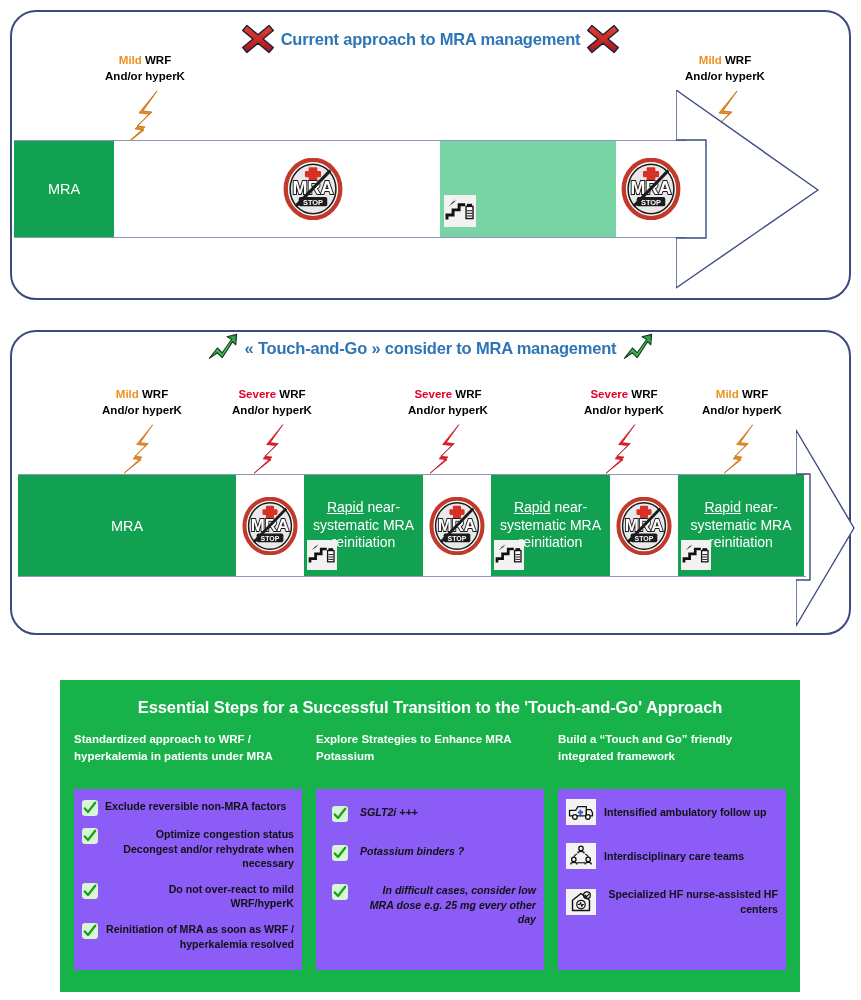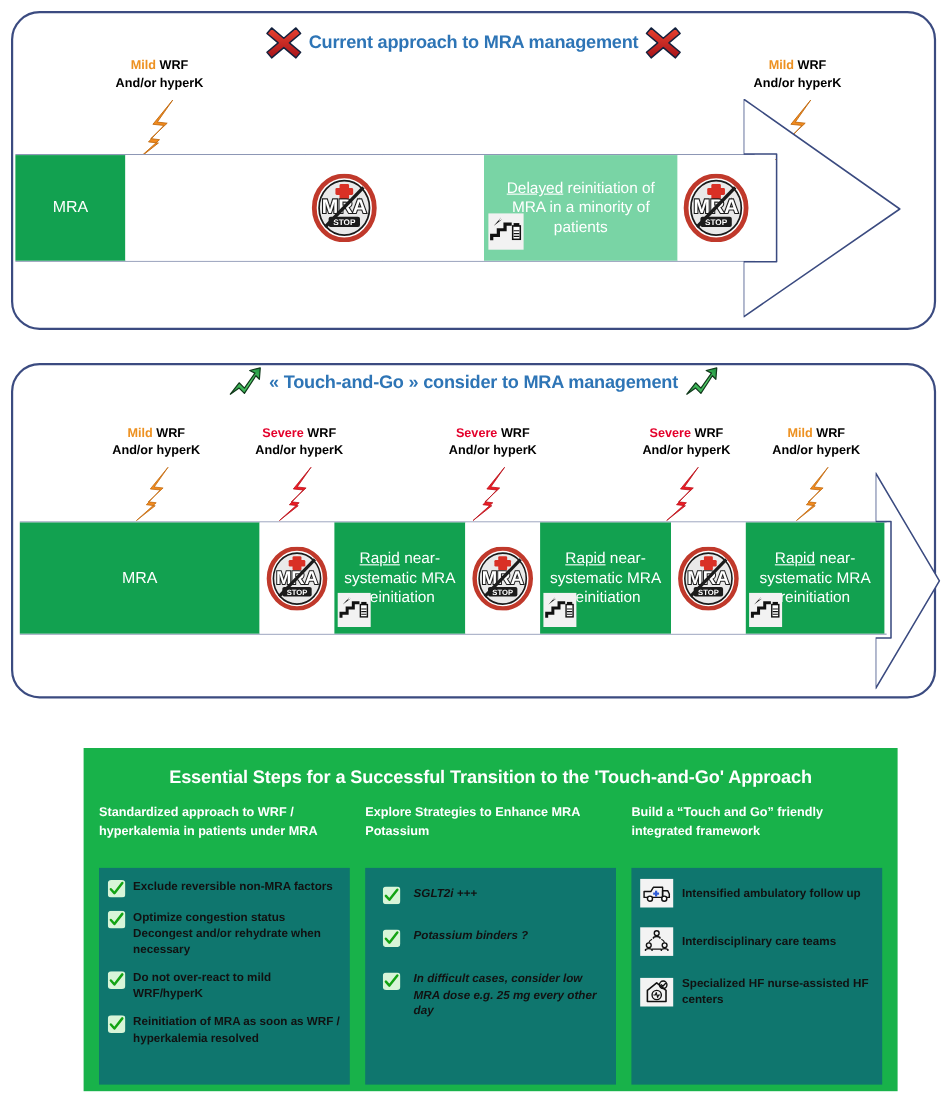--- a/index.html
+++ b/index.html
@@ -87,38 +87,39 @@
   
   .stairs-icon {
     position: absolute;
     background: #f2f2f2;
     padding: 1px;
   }
 
   
   #panel-steps {
     position: absolute;
-    left: 76px; top: 680px; width: 740px; height: 312px;
+    left: 60px; top: 680px; width: 740px; height: 312px;
     background: #18b24a;
   }
   #steps-title {
     margin-top: 18px; text-align: center;
     color: #ffffff; font-size: 16.5px; font-weight: bold;
     letter-spacing: -0.1px;
   }
   .cols { display: flex; margin-top: 14px; padding: 0 14px; gap: 14px; }
   .col { flex: 1; display: flex; flex-direction: column; }
   .col-head {
     text-align: left; color: #ffffff;
     font-size: 11.5px; font-weight: bold; line-height: 1.45;
     min-height: 50px;
   }
   .col-card {
-    margin-top: 8px; background: #0f766e; flex: 1;
-    padding: 10px 8px 24px 8px;
+    margin-top: 8px; background: #8b5cf6; flex: 1;
+    padding: 10px 8px 8px 8px;
+    text-align: right;
   }
   .bullet { display: flex; align-items: flex-start; gap: 7px; margin-bottom: 11px; }
   .bullet-text { font-size: 10.6px; font-weight: bold; color: #111111; line-height: 1.38; }
   .check { flex: 0 0 16px; width: 16px; height: 16px; margin-top: 1px; }
   .icon-box { flex: 0 0 30px; width: 30px; height: 26px; background: #f3f3f3;
               display: flex; align-items: center; justify-content: center; }
   .c3 .bullet { align-items: center; margin-bottom: 18px; gap: 8px; }
   .c2 .bullet { margin-bottom: 22px; gap: 12px; padding-left: 8px; font-style: italic; }
   .c2 .bullet:first-child { margin-top: 6px; }
 </style>
@@ -187,21 +188,20 @@
         <rect x="43" y="15" width="14" height="22" rx="2" fill="#d93025"></rect>
         <rect x="37" y="21" width="26" height="10" rx="2" fill="#d93025"></rect>
         <text x="50" y="58" font-family="Liberation Sans, sans-serif" font-size="29" font-weight="bold" fill="#ffffff" stroke="#1b1b1b" stroke-width="3.2" paint-order="stroke" text-anchor="middle">MRA</text>
         <rect x="27" y="63" width="46" height="15" rx="3" fill="#1b1b1b"></rect>
         <text x="50" y="75" font-family="Liberation Sans, sans-serif" font-size="12" font-weight="bold" fill="#ffffff" text-anchor="middle">STOP</text>
         <line x1="22" y1="78" x2="78" y2="20" stroke="#1b1b1b" stroke-width="5"></line>
       </svg>
     </div>
     <div class="seg seg-white" style="width:92px;"></div>
     <div class="seg seg-lightgreen" style="width:176px;">
-      <span class="seg-text"><span class="u">Delayed</span><span> reinitiation of MRA in a minority of patients</span></span>
       <span class="stairs-icon" style="left:4px; bottom:10px;">
         <svg width="30" height="26" viewBox="0 0 34 30">
           <path d="M2 27 L2 22 L9 22 L9 16 L16 16 L16 10 L23 10" fill="none" stroke="#111" stroke-width="3.4"></path>
           <path d="M4 12 L12 3 L9 7 L13 5 Z" fill="#111"></path>
           <rect x="24" y="12" width="8" height="14" fill="#fff" stroke="#111" stroke-width="1.6"></rect>
           <rect x="25" y="9" width="6" height="3.5" fill="#111"></rect>
           <line x1="25" y1="17" x2="31" y2="17" stroke="#111" stroke-width="1.2"></line>
           <line x1="25" y1="20" x2="31" y2="20" stroke="#111" stroke-width="1.2"></line>
           <line x1="25" y1="23" x2="31" y2="23" stroke="#111" stroke-width="1.2"></line>
         </svg>

